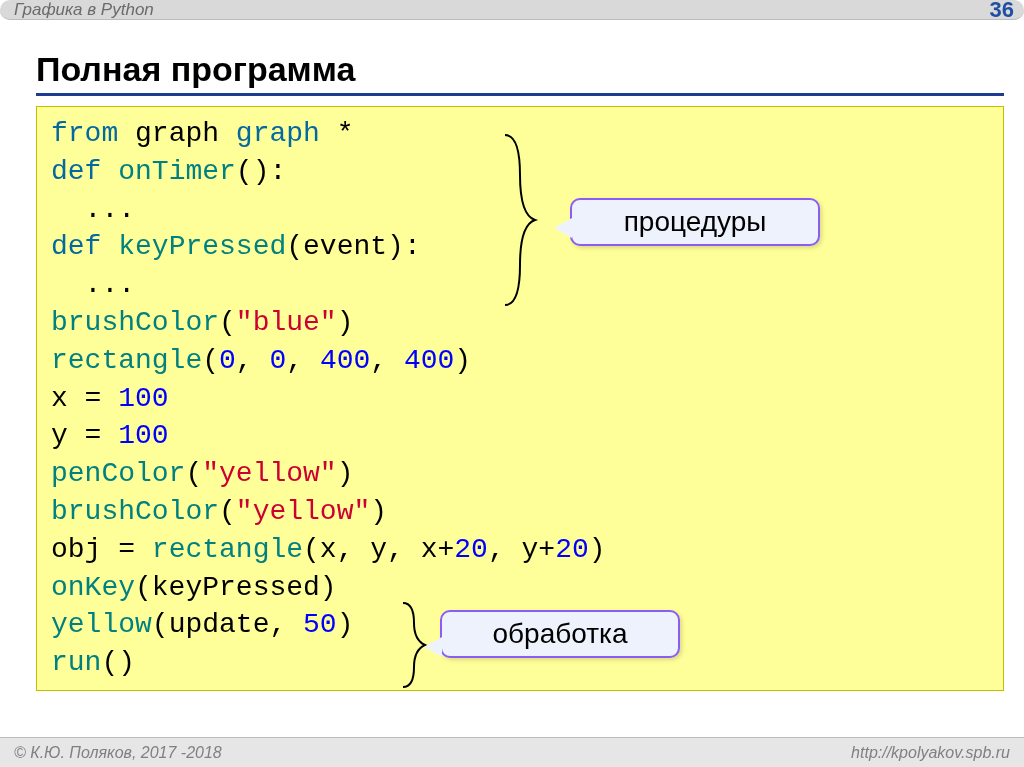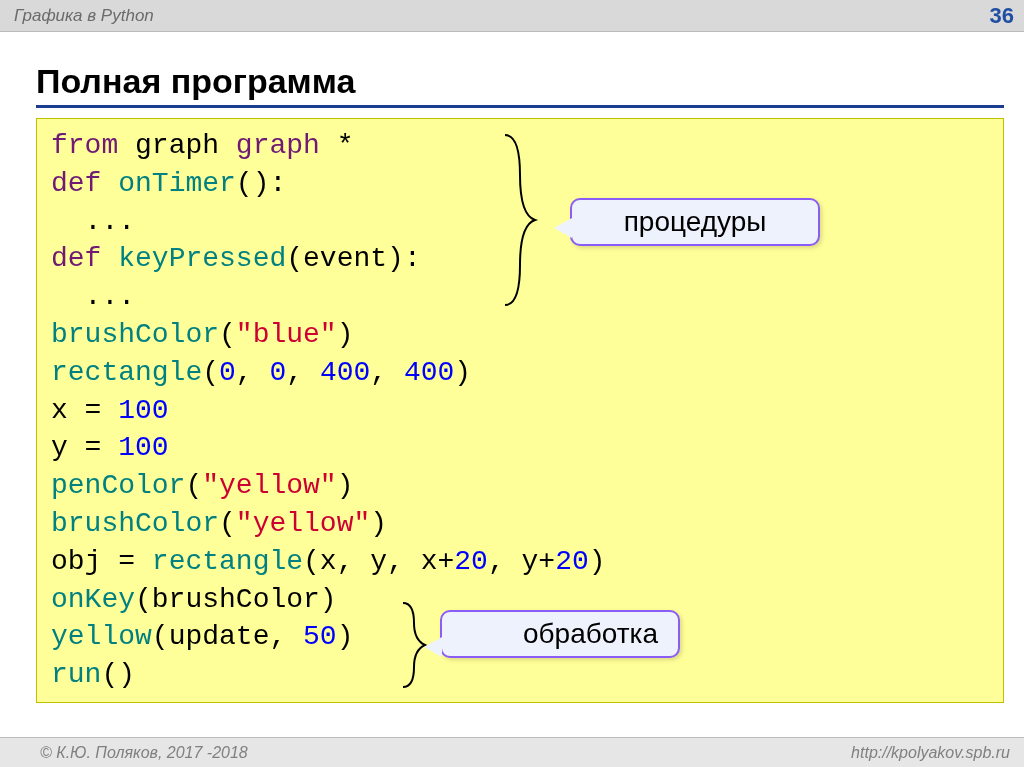--- a/index.html
+++ b/index.html
@@ -5,27 +5,28 @@
   * { margin: 0; padding: 0; box-sizing: border-box; }
   body {
     width: 1024px;
     height: 767px;
     background: #ffffff;
     font-family: Arial, sans-serif;
     position: relative;
     overflow: hidden;
   }
   .header {
-    height: 32px;
+    height: 20px;
     background: #d9d9d9;
     border-bottom: 1px solid #bbb;
     display: flex;
     align-items: center;
     justify-content: space-between;
     padding: 0 10px 0 14px;
+    border-radius: 13px;
   }
   .header-title {
     color: #6b6b6b;
     font-style: italic;
     font-size: 17px;
   }
   .page-number {
     color: #1f4fa3;
     font-weight: bold;
     font-size: 22px;
@@ -47,42 +48,41 @@
     background: #ffff99;
     border: 1px solid #c0c000;
     padding: 8px 14px 8px 14px;
     font-family: "Courier New", monospace;
     font-size: 28px;
     line-height: 1.35;
     white-space: pre;
     color: #000;
     position: relative;
   }
-  .kw-blue { color: #701a75; }
+  .kw-blue { color: #0369a1; }
   .kw-teal { color: #008080; }
   .kw-red  { color: #cc0033; }
   .kw-num  { color: #0000ff; }
   .footer {
     position: absolute;
     bottom: 0;
     left: 0;
     right: 0;
     height: 30px;
     background: #e6e6e6;
     border-top: 1px solid #bbb;
     display: flex;
     align-items: center;
     justify-content: space-between;
     padding: 0 14px;
   }
   .footer-left, .footer-right {
     color: #808080;
     font-style: italic;
     font-size: 16px;
-    margin-left: 26px;
   }
   .callout {
     position: absolute;
     background: #eef2fd;
     border: 2px solid #8b5cf6;
     border-radius: 10px;
     padding: 6px 20px;
     font-size: 28px;
     color: #000;
     text-align: center;
@@ -112,21 +112,20 @@
     top: 16px;
     border-top: 12px solid transparent;
     border-bottom: 12px solid transparent;
     border-right: 20px solid #9aa7c7;
     z-index:-1;
   }
   .callout-events {
     top: 610px;
     left: 440px;
     width: 240px;
-    text-align: right;
   }
   .callout-events::before {
     left: -18px;
     top: 25px;
     border-top: 10px solid transparent;
     border-bottom: 10px solid transparent;
     border-right: 18px solid #eef2fd;
   }
   .callout-events::after {
     content:"";
@@ -169,21 +168,21 @@
 <span>  ...</span>
 <span class="kw-blue">def</span> <span class="kw-teal">keyPressed</span><span>(event):</span>
 <span>  ...</span>
 <span class="kw-teal">brushColor</span><span>(</span><span class="kw-red">"blue"</span><span>)</span>
 <span class="kw-teal">rectangle</span><span>(</span><span class="kw-num">0</span><span>, </span><span class="kw-num">0</span><span>, </span><span class="kw-num">400</span><span>, </span><span class="kw-num">400</span><span>)</span>
 <span>x = </span><span class="kw-num">100</span>
 <span>y = </span><span class="kw-num">100</span>
 <span class="kw-teal">penColor</span><span>(</span><span class="kw-red">"yellow"</span><span>)</span>
 <span class="kw-teal">brushColor</span><span>(</span><span class="kw-red">"yellow"</span><span>)</span>
 <span>obj = </span><span class="kw-teal">rectangle</span><span>(x, y, x+</span><span class="kw-num">20</span><span>, y+</span><span class="kw-num">20</span><span>)</span>
-<span class="kw-teal">onKey</span><span>(brushColor)</span>
+<span class="kw-teal">onKey</span><span>(keyPressed)</span>
 <span class="kw-teal">yellow</span><span>(update, </span><span class="kw-num">50</span><span>)</span>
 <span class="kw-teal">run</span><span>()</span></div>
 </div>
 
 <svg class="brace brace1" width="40" height="180">
   <path d="M5,5 Q20,5 20,45 Q20,85 35,90 Q20,95 20,135 Q20,175 5,175" stroke="#000" stroke-width="2" fill="none"></path>
 </svg>
 
 <svg class="brace brace2" width="30" height="90">
   <path d="M3,3 Q14,3 14,23 Q14,40 25,45 Q14,50 14,67 Q14,87 3,87" stroke="#000" stroke-width="2" fill="none"></path>

